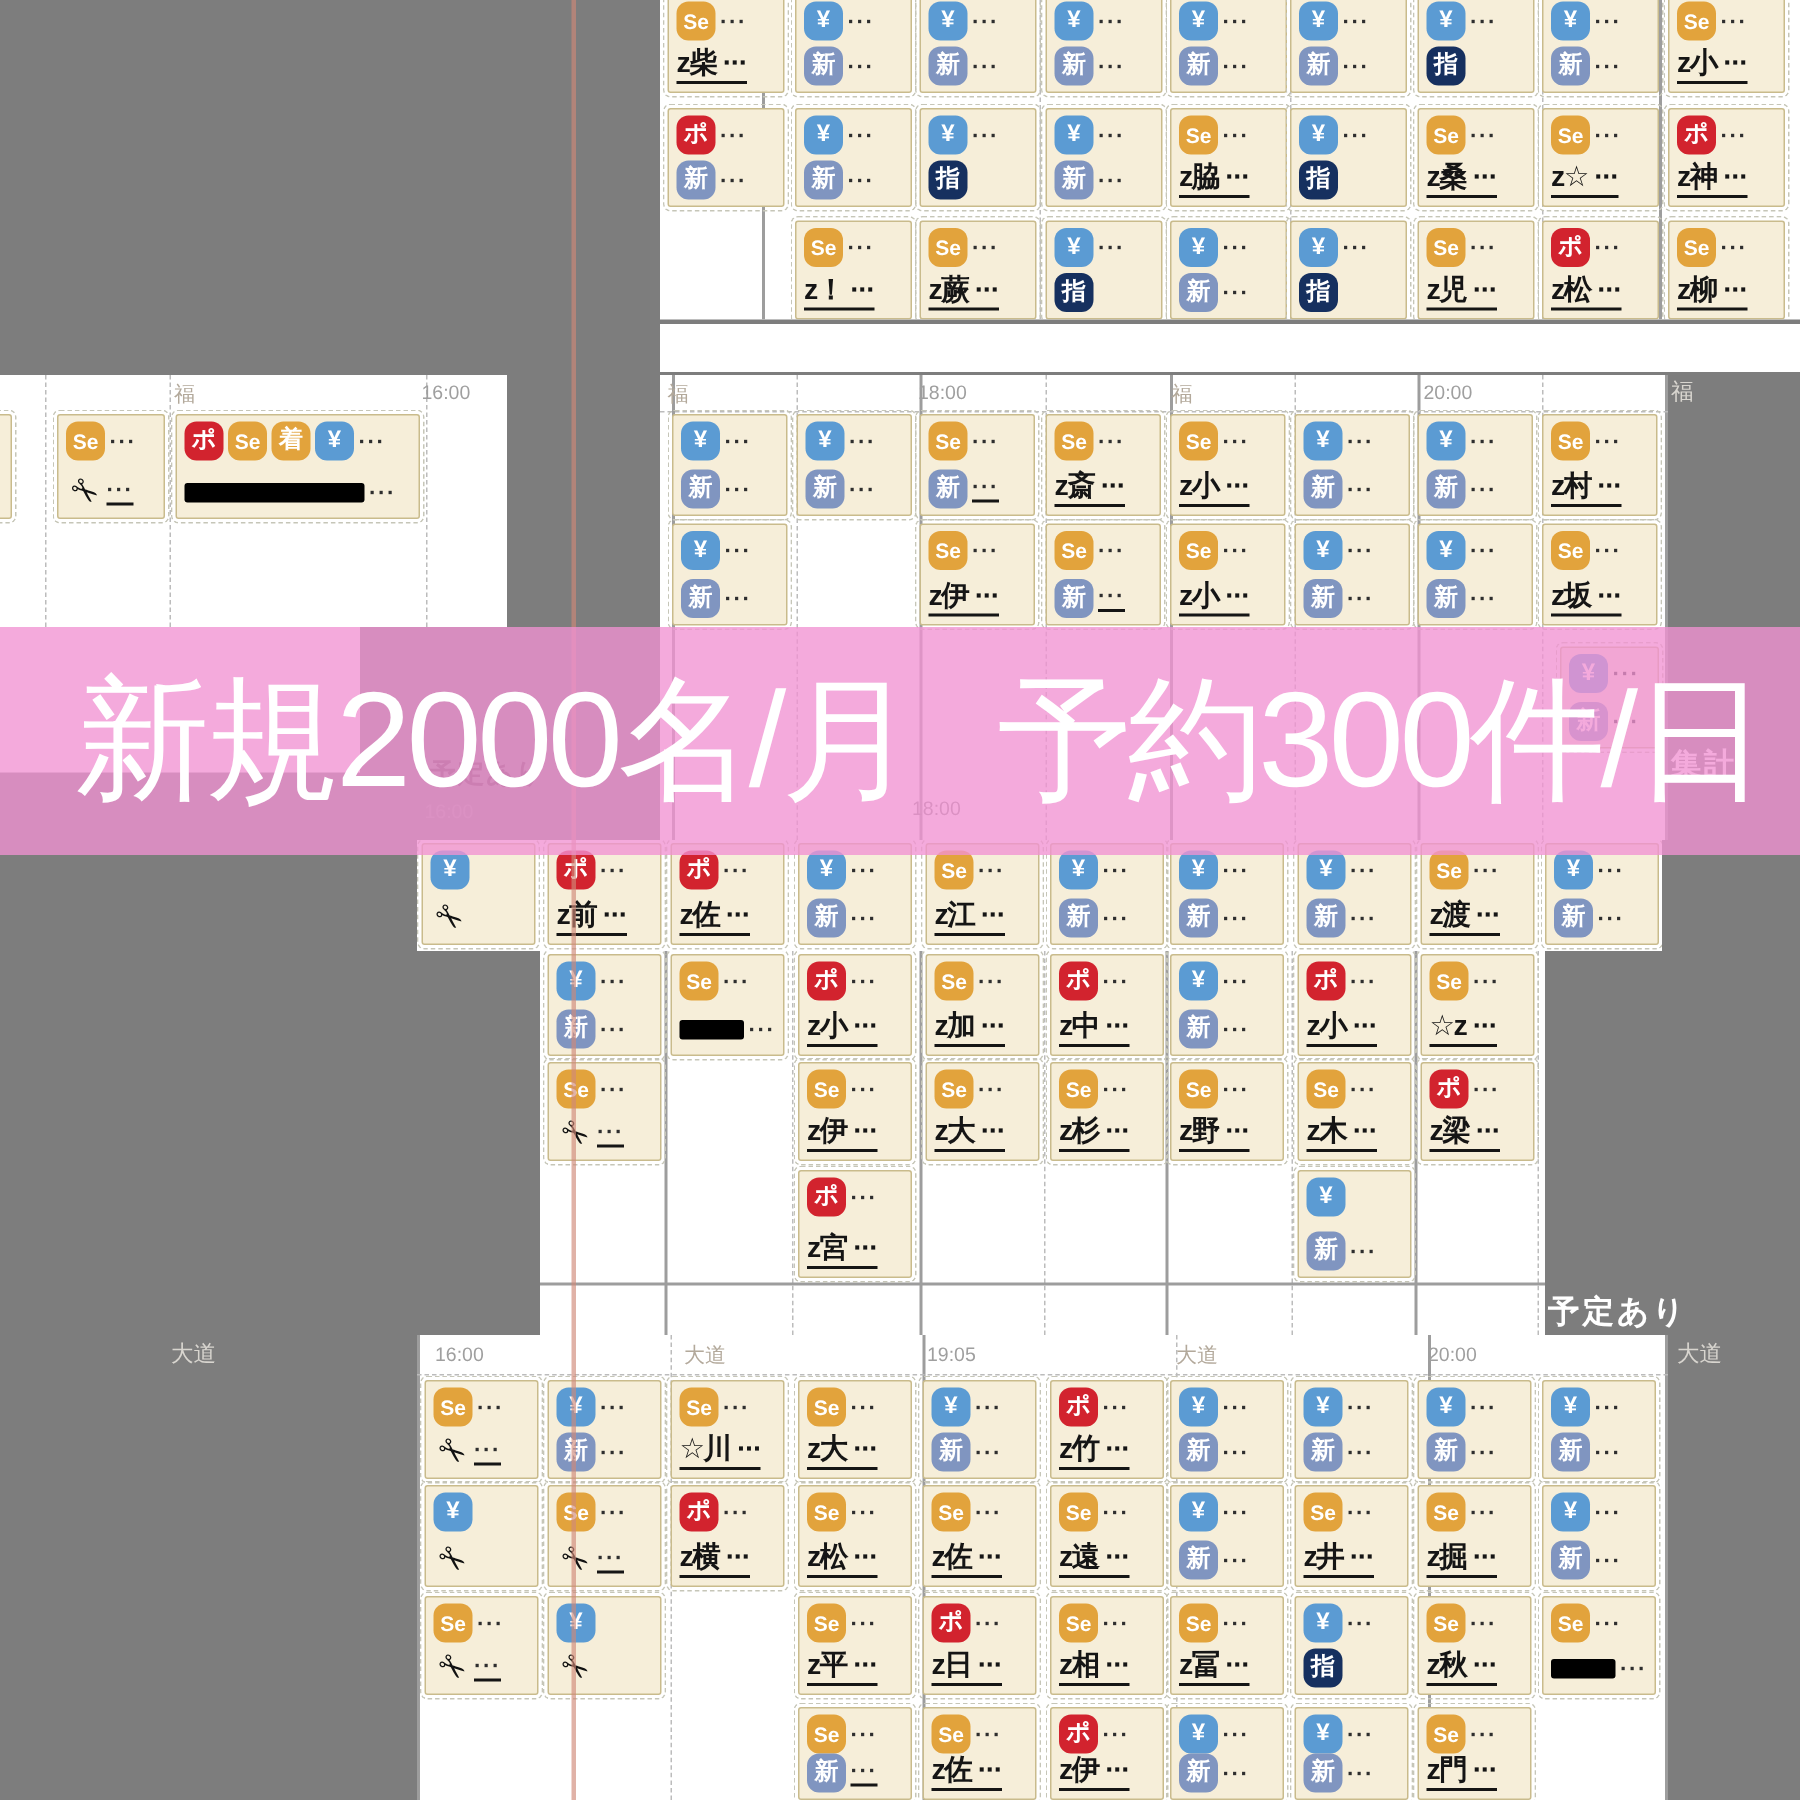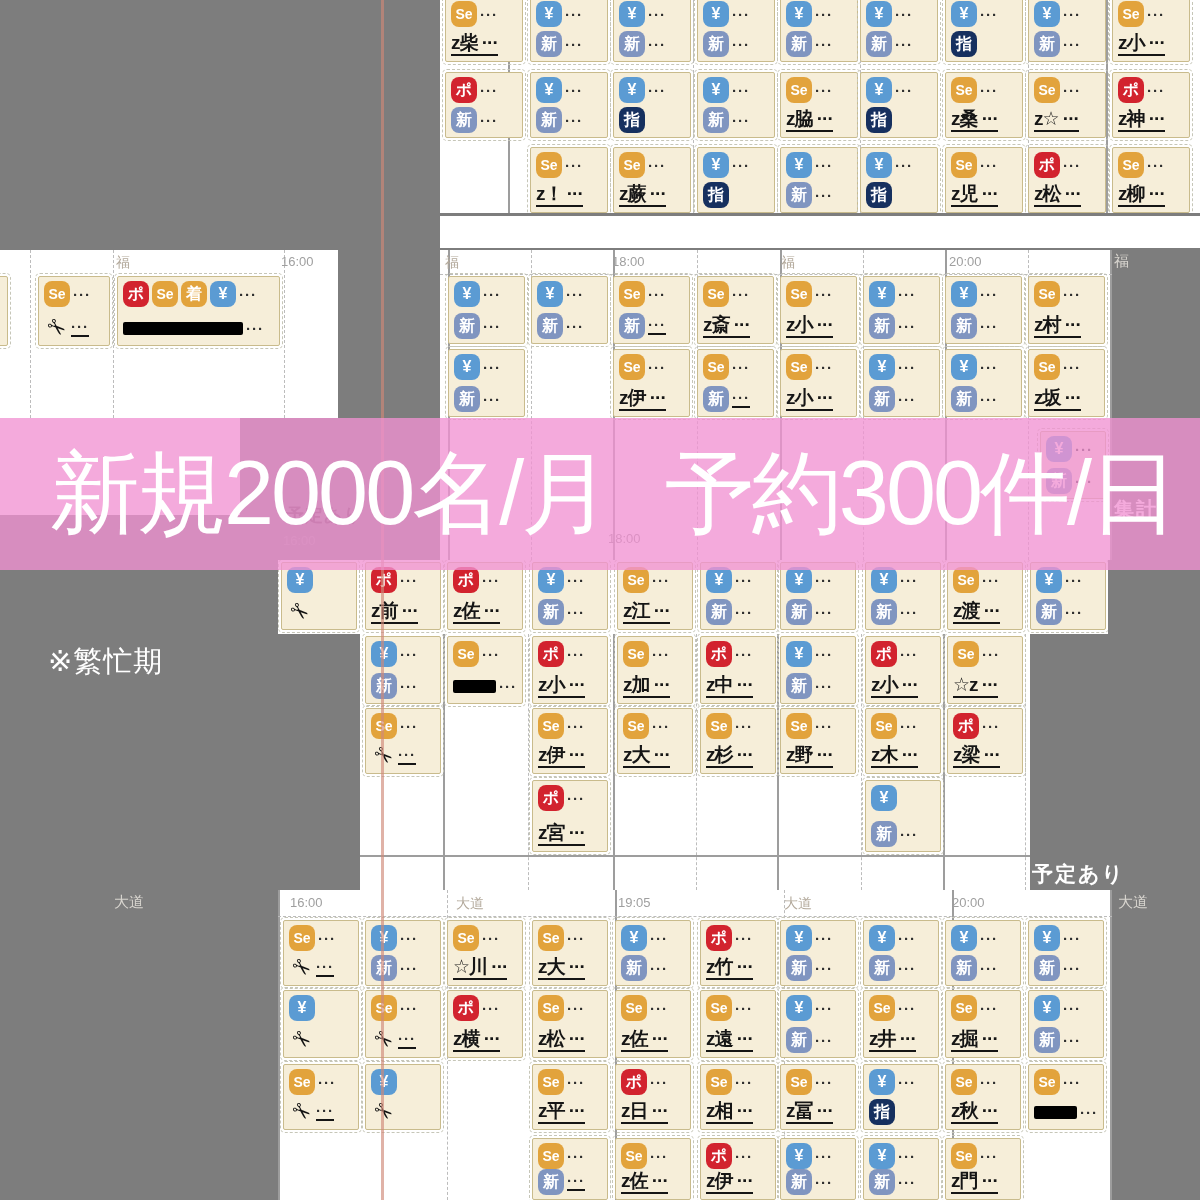--- a/index.html
+++ b/index.html
@@ -1121,15 +1121,14 @@
       <span class="flabel fl-ghost-white" style="left: 1114px; top: 496px;">集計</span>
       <span class="flabel fl-ghost-dark" style="left: 286px; top: 503px;">予定あり</span>
       <span class="flabel fl-ghost-time" style="left: 283px; top: 533px;">16:00</span>
       <span class="flabel fl-ghost-time" style="left: 608px; top: 531px;">18:00</span>
     </div>
   <div id="banner" style="background: rgba(241, 146, 210, 0.78);">
     <span class="banner-text">新規2000名/月</span>
     <span class="banner-text">予約300件/日</span>
   </div>
   <div id="caption">
-    <div class="l2">※繁忙期</div>
   </div>
 </div>
 
 </body></html>

